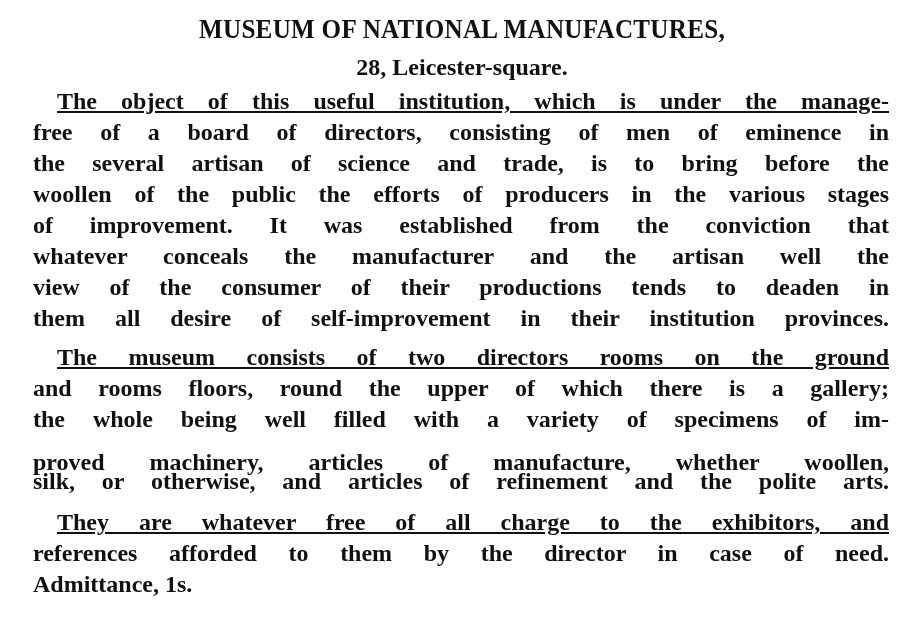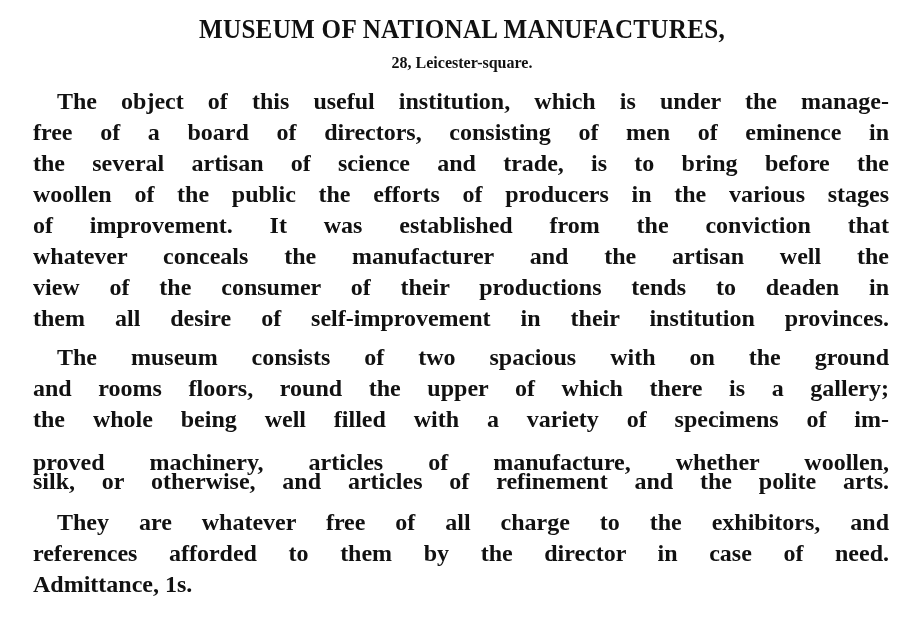--- a/index.html
+++ b/index.html
@@ -9,30 +9,30 @@
     color: #111111;
   }
   .title {
     position: absolute; left: 0; top: 14px; width: 924px;
     text-align: center; font-size: 27px; letter-spacing: 0.3px;
     transform: scaleX(0.93); transform-origin: 50% 0;
     white-space: nowrap; font-weight: bold;
   }
   .subtitle {
     position: absolute; left: 0; top: 54px; width: 924px;
-    text-align: center; font-size: 16px; white-space: nowrap; font-weight: bold;
+    text-align: center; font-size: 24px; white-space: nowrap; font-weight: bold;
   }
   .line {
     position: absolute; left: 33px; width: 856px;
     font-size: 24px; white-space: nowrap;
     text-align: justify; text-align-last: justify;
     line-height: 30px; font-weight: bold;
     transform-origin: 0 0;
   }
-  .line.indent { left: 57px; width: 832px; }
+  .line.indent { left: 57px; width: 832px; text-decoration: underline; }
   .line.last { text-align-last: left; }
 </style>
 </head>
 <body>
 
 <div>
   <div class="title">MUSEUM OF NATIONAL MANUFACTURES,</div>
   <div class="subtitle">28, Leicester-square.</div>
 
   <div>
@@ -40,21 +40,21 @@
     <div class="line" style="top:117px">free of a board of directors, consisting of men of eminence in</div>
     <div class="line" style="top:148px">the several artisan of science and trade, is to bring before the</div>
     <div class="line" style="top:179px">woollen of the public the efforts of producers in the various stages</div>
     <div class="line" style="top:210px">of improvement. It was established from the conviction that</div>
     <div class="line" style="top:241px">whatever conceals the manufacturer and the artisan well the</div>
     <div class="line" style="top:272px">view of the consumer of their productions tends to deaden in</div>
     <div class="line" style="top:303px">them all desire of self-improvement in their institution provinces.</div>
   </div>
 
   <div>
-    <div class="line indent" style="top:342px">The museum consists of two spacious with on the ground</div>
+    <div class="line indent" style="top:342px">The museum consists of two directors rooms on the ground</div>
     <div class="line" style="top:373px">and rooms floors, round the upper of which there is a gallery;</div>
     <div class="line" style="top:404px">the whole being well filled with a variety of specimens of im-</div>
     <div class="line" style="top:447px">proved machinery, articles of manufacture, whether woollen,</div>
     <div class="line" style="top:466px">silk, or otherwise, and articles of refinement and the polite arts.</div>
   </div>
 
   <div>
     <div class="line indent" style="top:507px">They are whatever free of all charge to the exhibitors, and</div>
     <div class="line" style="top:538px">references afforded to them by the director in case of need.</div>
     <div class="line last" style="top:569px">Admittance, 1s.</div>

